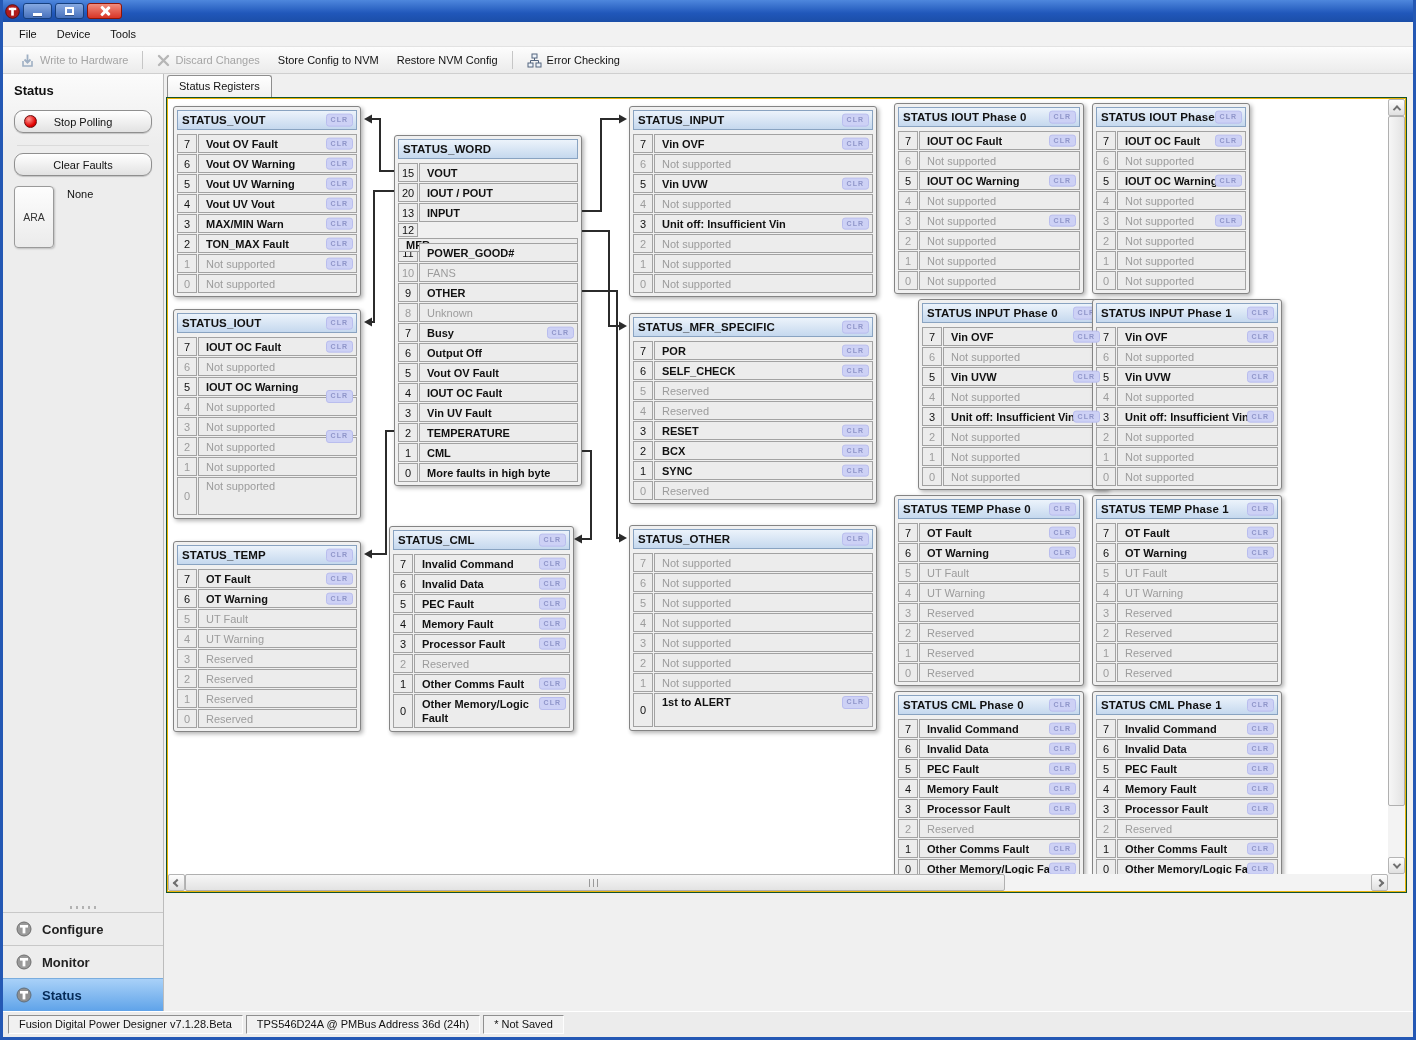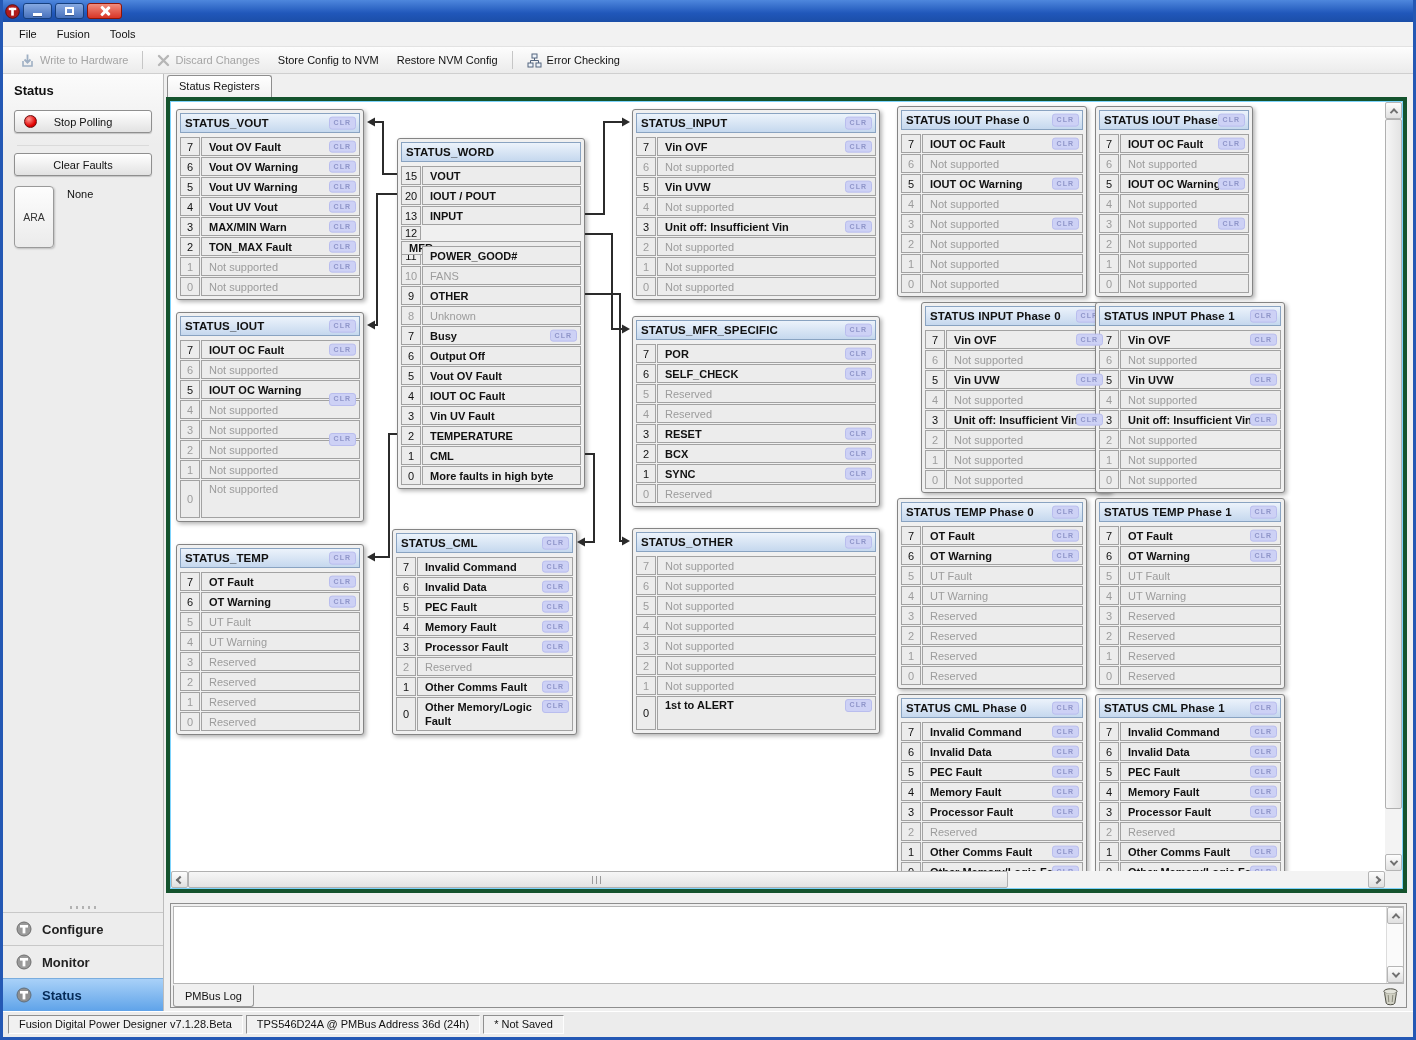--- a/index.html
+++ b/index.html
@@ -42,21 +42,21 @@
   .middle{ position:absolute; left:0; top:74px; width:1410px; bottom:26px; background:#f0f0f0;}
   .statusbar{ position:absolute; left:0; bottom:0; width:1410px; height:26px; background:#ececec;
     border-top:1px solid #fff; display:flex; gap:3px; padding:3px 5px;}
   .sb-cell{ border:1px solid; border-color:#8f8f8f #fdfdfd #fdfdfd #8f8f8f; background:#f1f1f1;
     padding:2px 10px; white-space:nowrap;}
 
   
   .sidebar{ position:absolute; left:0; top:0; bottom:0; width:161px;
     background:linear-gradient(#fbfbfb,#ededed 70px); border-right:1px solid #bcbcbc;}
   .side-title{ font-weight:bold; font-size:13px; padding:9px 11px 4px;}
-  .side-btn{ position:absolute; left:11px; width:138px; height:23px; border:1px solid #8f8f8f; border-radius:3px;
+  .side-btn{ position:absolute; left:11px; width:138px; height:23px; border:1px solid #8f8f8f; border-radius:9px;
     background:linear-gradient(#ffffff,#e2e2e2); display:flex; align-items:center; justify-content:center;
     box-shadow:0 1px 1px rgba(0,0,0,.18); cursor:default;}
   .red-dot{ position:absolute; left:9px; top:4px; width:13px; height:13px; border-radius:50%;
     background:radial-gradient(circle at 35% 30%, #ff9a93, #e10000 65%, #9c0000); border:1px solid #6d0d0d;}
   .side-divider{ position:absolute; left:14px; right:14px; top:71px; height:1px; background:#dadada;}
   .ara-box{ position:absolute; left:11px; top:112px; width:40px; height:62px; border:1px solid #9a9a9a;
     border-radius:4px; background:linear-gradient(#fdfdfd,#ebebeb); box-shadow:1px 1px 2px rgba(0,0,0,.2);
     display:flex; align-items:center; justify-content:center; font-size:10.5px; color:#333;}
   .ara-none{ position:absolute; left:64px; top:114px;}
   .side-nav{ position:absolute; left:0; right:0; bottom:0;}
@@ -66,21 +66,21 @@
   .nav-item{ height:33px; border-top:1px solid #c8c8c8; display:flex; align-items:center; gap:10px;
     padding-left:13px; font-weight:bold; font-size:13px; color:#222; cursor:default;}
   .nav-item.active{ background:linear-gradient(#a9d1f8,#5fa3e9); border-top-color:#7aadde; color:#062b57;}
 
   
   .main{ position:absolute; left:161px; right:0; top:0; bottom:0;}
   .tabstrip{ position:absolute; left:3px; top:1px; height:22px; display:flex;}
   .tab{ padding:4px 11px; border:1px solid #8e8e8e; border-bottom:none; border-radius:3px 3px 0 0;
     background:linear-gradient(#ffffff,#f1f1f1); position:relative; z-index:3;}
   .tabcontent{ position:absolute; left:2px; right:6px; top:23px; bottom:118px;
-    border:4px solid #14532d; background:#7dd3fc;}
+    border:1px solid #14532d; background:#eab308;}
   .viewport{ position:absolute; left:1px; top:1px; right:18px; bottom:18px; overflow:hidden; background:#fff;}
   #canvas{ position:absolute; left:0; top:0; width:1204px; height:780px;}
   #wires{ position:absolute; left:0; top:0; pointer-events:none;}
 
   
   .vscroll{ position:absolute; top:1px; bottom:18px; right:1px; width:17px; background:#f3f3f3;}
   .hscroll{ position:absolute; left:1px; right:18px; bottom:1px; height:17px; background:#f3f3f3; display:flex;}
   .sb-btn{ width:17px; height:17px; background:linear-gradient(#fdfdfd,#e0e0e0); border:1px solid #b5b5b5;
     border-radius:2px; display:flex; align-items:center; justify-content:center; flex:none;}
   .vscroll .sb-btn{ position:absolute; left:0;}
@@ -151,21 +151,21 @@
   <span class="winbtn">
       <span class="glyph-max"></span>
     </span>
   <span class="winbtn close">
       <span class="glyph-x"></span>
     </span>
 </div>
 
 <div class="menubar">
   <span class="menu-item">File</span>
-  <span class="menu-item">Fusion</span>
+  <span class="menu-item">Device</span>
   <span class="menu-item">Tools</span>
 </div>
 
 <div class="toolbar">
   <span class="tbtn disabled">
     <svg width="15" height="15" viewBox="0 0 15 15">
         <path d="M3 8 L3 13 L12 13 L12 8" fill="none" stroke="#9fb0c4" stroke-width="1.6"></path>
         <path d="M7.5 1.5 L7.5 9 M4.5 6.5 L7.5 9.6 L10.5 6.5" fill="none" stroke="#9fb0c4" stroke-width="1.8"></path>
       </svg>
     <span>Write to Hardware</span>
@@ -1291,38 +1291,20 @@
               <span class="hgrip"></span>
             </div>
         </div>
         <span class="sb-btn">
             <span class="chev right"></span>
           </span>
       </div>
       <div class="corner"></div>
     </div>
 
-    <div class="logpanel">
-      <div class="log-white">
-        <div class="log-vscroll">
-          <span class="sb-btn up">
-              <span class="chev up"></span>
-            </span>
-          <span class="sb-btn down">
-              <span class="chev down"></span>
-            </span>
-        </div>
-      </div>
-      <span class="log-tab">PMBus Log</span>
-      <svg class="trash" viewBox="0 0 17 18">
-        <ellipse cx="8.5" cy="3.4" rx="6.6" ry="2.6" fill="#e3e3da" stroke="#4e4e44" stroke-width="1"></ellipse>
-        <path d="M2.6 5.2 L4.2 15.2 a4.4 2 0 0 0 8.6 0 L14.4 5.2" fill="#cfcfc2" stroke="#4e4e44" stroke-width="1"></path>
-        <path d="M6.2 7 L6.8 14 M10.8 7 L10.2 14" stroke="#8b8b7d" stroke-width="1" fill="none"></path>
-      </svg>
-    </div>
   </div>
 </div>
 
 <div class="statusbar">
   <span class="sb-cell">Fusion Digital Power Designer v7.1.28.Beta</span>
   <span class="sb-cell">TPS546D24A @ PMBus Address 36d (24h)</span>
   <span class="sb-cell">* Not Saved</span>
 </div>
 
 </body></html>

